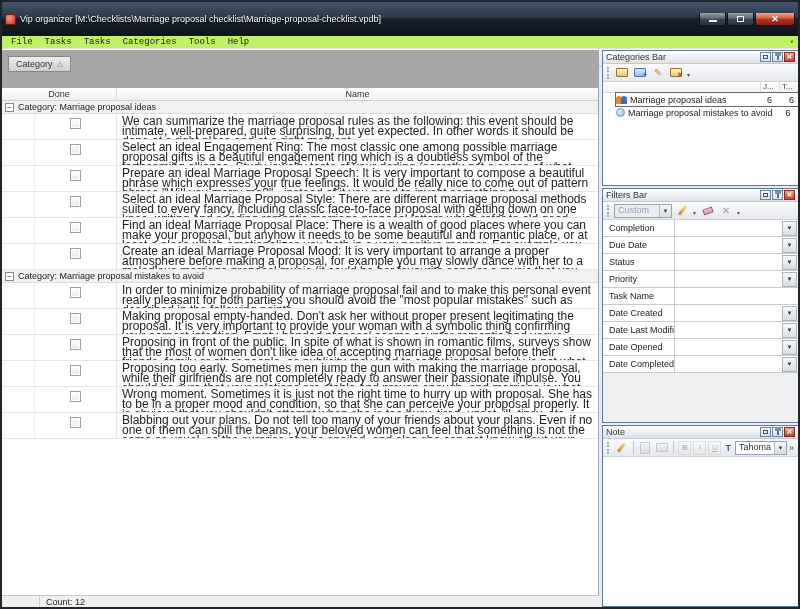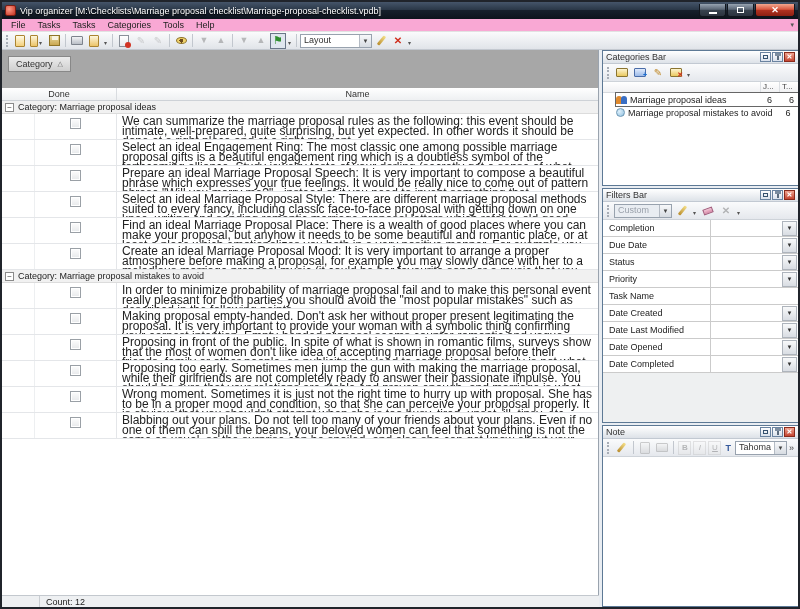--- a/index.html
+++ b/index.html
@@ -3,37 +3,37 @@
 <meta charset="utf-8">
 <style>
   * { margin:0; padding:0; box-sizing:border-box; }
   html,body { background:#c8ccd2; }
   body { font-family:"Liberation Sans", sans-serif; }
 
   .win { position:relative; width:800px; height:609px; background:#e9edf2;
          border:2px solid #20242b; overflow:hidden; }
 
   
-  .titlebar { height:17px; display:flex; align-items:center; gap:4px; padding:0 3px;
+  .titlebar { height:34px; display:flex; align-items:center; gap:4px; padding:0 3px;
     background:linear-gradient(#45556a 0%, #2b3848 45%, #161f2b 50%, #0d131c 100%);
     color:#fff; font-size:9px; }
   .app-icon { width:11px; height:11px; border-radius:2px;
     background:radial-gradient(circle at 35% 35%, #ff9a86, #c23020); border:1px solid #7c1d12; }
   .title-text { white-space:nowrap; overflow:hidden; text-shadow:0 1px 1px #000; }
   .winbtns { margin-left:auto; display:flex; gap:1px; }
   .wbtn { width:27px; height:13px; border:1px solid #10151c; border-top:none;
     border-radius:0 0 3px 3px; display:flex; align-items:center; justify-content:center;
     background:linear-gradient(#97a3b1,#5a6675 45%,#39434f 50%,#2b333e); color:#fff; }
   .wbtn.close { width:40px; background:linear-gradient(#f2a78f,#d8573f 45%,#b23322 50%,#8c2013); font-size:9px; font-weight:bold; }
   .glyph-min { width:8px; height:2px; background:#fff; margin-top:5px; }
   .glyph-max { width:7px; height:6px; border:1px solid #fff; }
 
   
-  .menubar { height:13px; display:flex; align-items:center; background:#f9a8d4;
-    border-bottom:1px solid #e2e2e2; font-size:9px; color:#222; padding-left:3px; }
+  .menubar { height:13px; display:flex; align-items:center; background:#bef264;
+    border-bottom:1px solid #e2e2e2; font-size:9px; color:#222; padding-left:3px;font-family:Liberation Mono, monospace; }
   .menu-item { padding:1px 6px; }
   .menu-overflow { margin-left:auto; padding-right:4px; color:#555; font-size:7px; }
 
   
   .toolbar { height:18px; display:flex; align-items:center; gap:1px; padding:0 2px;
     background:linear-gradient(#fafbfc,#e1e4e9); border-bottom:1px solid #c4c9d0; }
   .grip { width:3px; height:12px; border-left:2px dotted #a7adb6; margin:0 2px; }
   .tbtn { width:16px; height:16px; display:flex; align-items:center; justify-content:center; border:1px solid transparent; }
   .tbtn.pressed { border:1px solid #6a7788; background:#dfe6ee; }
   .tb-sep { width:1px; height:13px; background:#c2c7ce; margin:0 2px; }
@@ -121,21 +121,21 @@
   .cat-item .inner { display:flex; align-items:center; gap:3px; flex:1; height:13px; }
   .cat-item .num { width:19px; text-align:right; padding-right:4px; font-size:9px; }
   .ic-people { width:11px; height:9px; position:relative; flex:none; }
   .ic-people u { position:absolute; width:6px; height:8px; border-radius:3px 3px 0 0; bottom:0; }
   .ic-people u:first-child { left:0; background:#e08a2e; }
   .ic-people u:last-child { right:0; background:#3a6fc4; }
   .ic-globe { width:9px; height:9px; border-radius:50%; flex:none;
     background:radial-gradient(circle at 35% 35%, #dff0fb, #8fc0e0); border:1px solid #6d98b5; }
 
   .flt-row { height:17px; flex:none; display:flex; align-items:center; border-bottom:1px solid #cbcbcb; font-size:9px; color:#222; }
-  .flt-label { width:108px; padding-left:6px; border-right:1px solid #cbcbcb; white-space:nowrap; overflow:hidden; line-height:16px; }
+  .flt-label { width:72px; padding-left:6px; border-right:1px solid #cbcbcb; white-space:nowrap; overflow:hidden; line-height:16px; }
   .flt-value { flex:1; height:100%; background:#fff; }
   .flt-dd { width:15px; height:15px; margin-right:1px; border:1px solid #aeb4bc; flex:none;
     background:linear-gradient(#f8f9fa,#d9dde3); font-size:6px; color:#333;
     display:flex; align-items:center; justify-content:center; }
   .flt-empty { flex:1; background:#eef0f1; }
 
   .combo.disabled { background:#e9edf2; }
   .combo.disabled .val { color:#9aa1ab; }
 
   .note-body { flex:1; background:#fff; }

